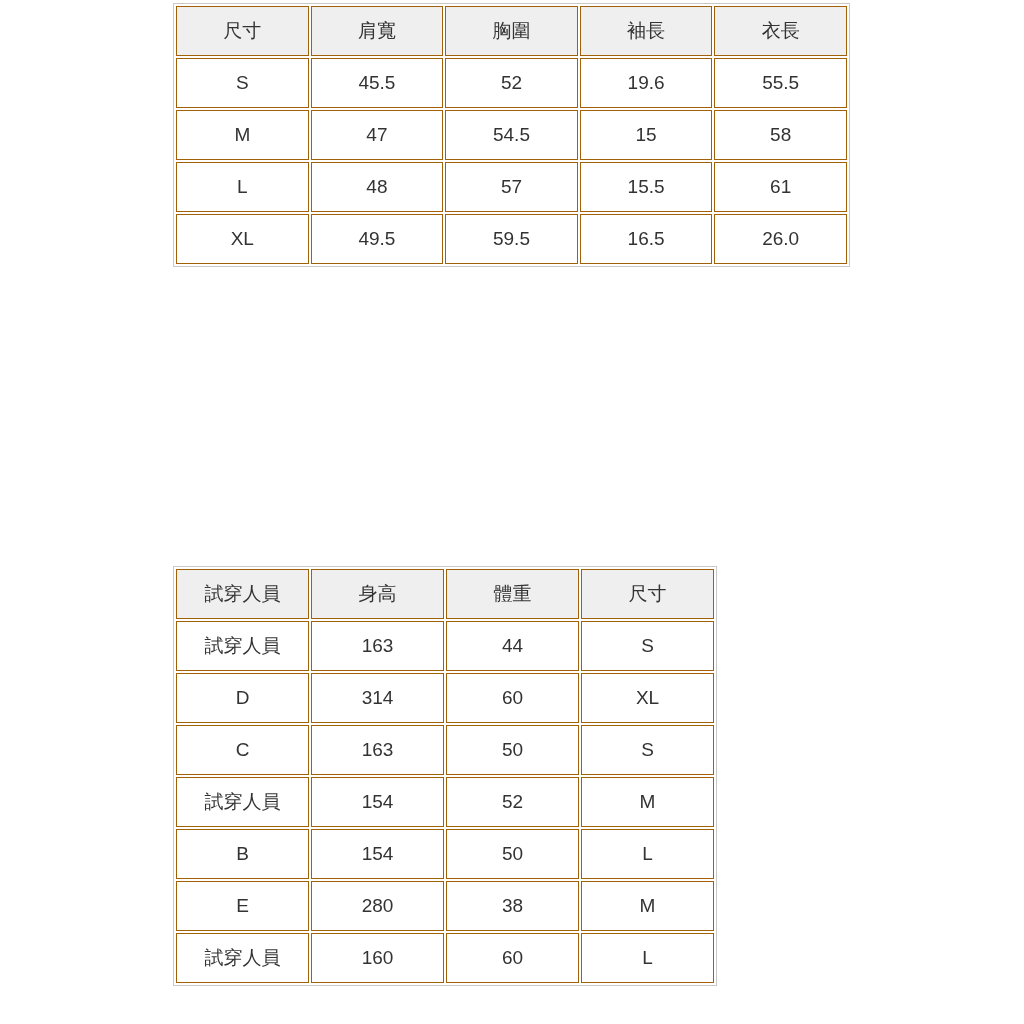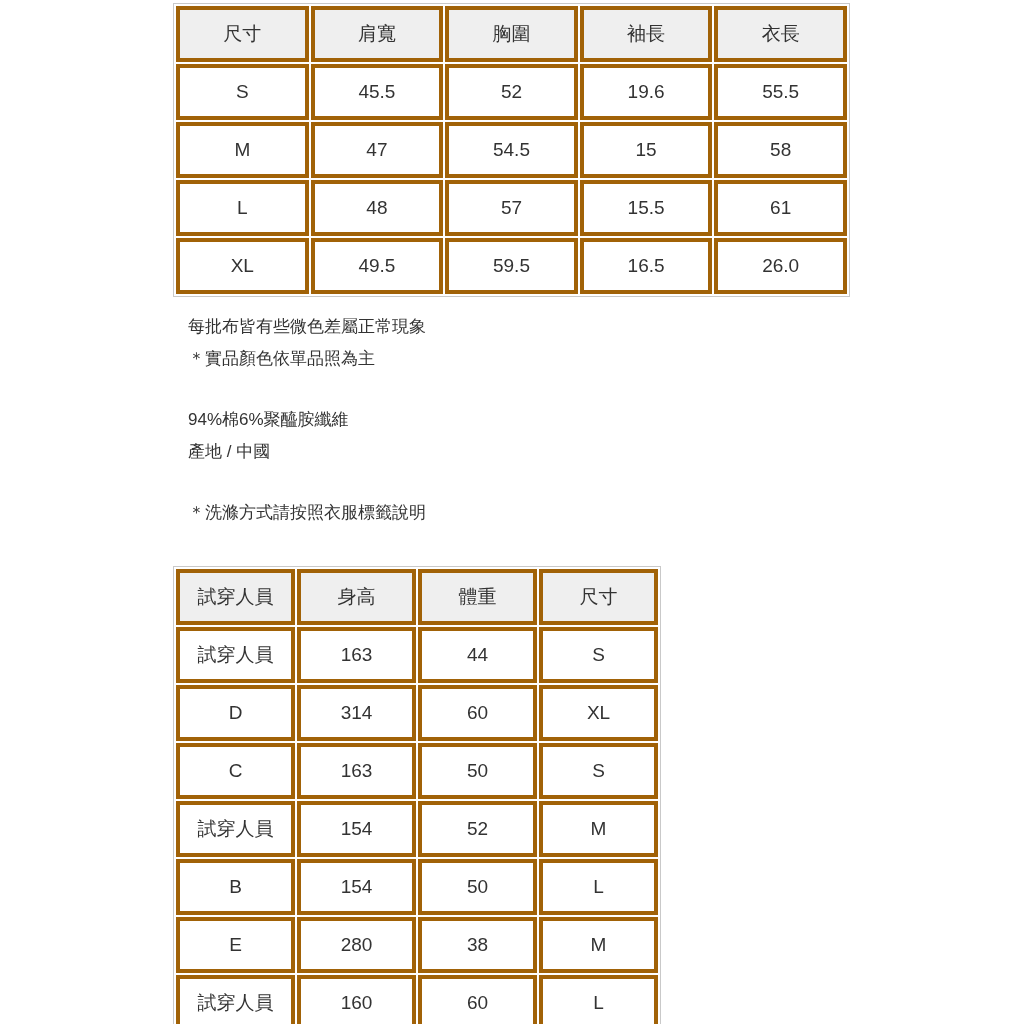--- a/index.html
+++ b/index.html
@@ -25,21 +25,21 @@
   table.spec-table {
     position: absolute;
     border-collapse: separate;
     border-spacing: 2px;
     table-layout: fixed;
     border: 1px solid #c9c9c9;
     background: #ffffff;
   }
   table.spec-table th,
   table.spec-table td {
-    border: 4px solid #a16207;
+    border: 1px solid #a16207;
     text-align: center;
     vertical-align: middle;
     height: 48px;
     font-size: 19px;
     font-weight: 500;
     color: #333333;
     padding: 0 12px;
     overflow: hidden;
     white-space: nowrap;
   }
@@ -52,21 +52,21 @@
   }
 
   #size-table {
     left: 173px;
     top: 3px;
     width: 677px;
   }
   #fitting-table {
     left: 173px;
     top: 566px;
-    width: 488px;
+    width: 544px;
   }
 
   
   .notes {
     position: absolute;
     left: 188px;
     top: 311px;
     font-size: 17px;
     line-height: 32px;
     color: #333333;
@@ -118,29 +118,20 @@
         <tr>
           <td>XL</td>
           <td>49.5</td>
           <td>59.5</td>
           <td>16.5</td>
           <td>26.0</td>
         </tr>
       </tbody>
     </table>
 
-  <div class="notes">
-    <p>每批布皆有些微色差屬正常現象</p>
-    <p>＊實品顏色依單品照為主</p>
-
-    <p class="group-gap">94%棉6%聚醯胺纖維</p>
-    <p>產地 / 中國</p>
-
-    <p class="group-gap">＊洗滌方式請按照衣服標籤說明</p>
-  </div>
 
   <table id="fitting-table" class="spec-table">
       <thead>
         <tr>
           <th>試穿人員</th>
           <th>身高</th>
           <th>體重</th>
           <th>尺寸</th>
         </tr>
       </thead>

